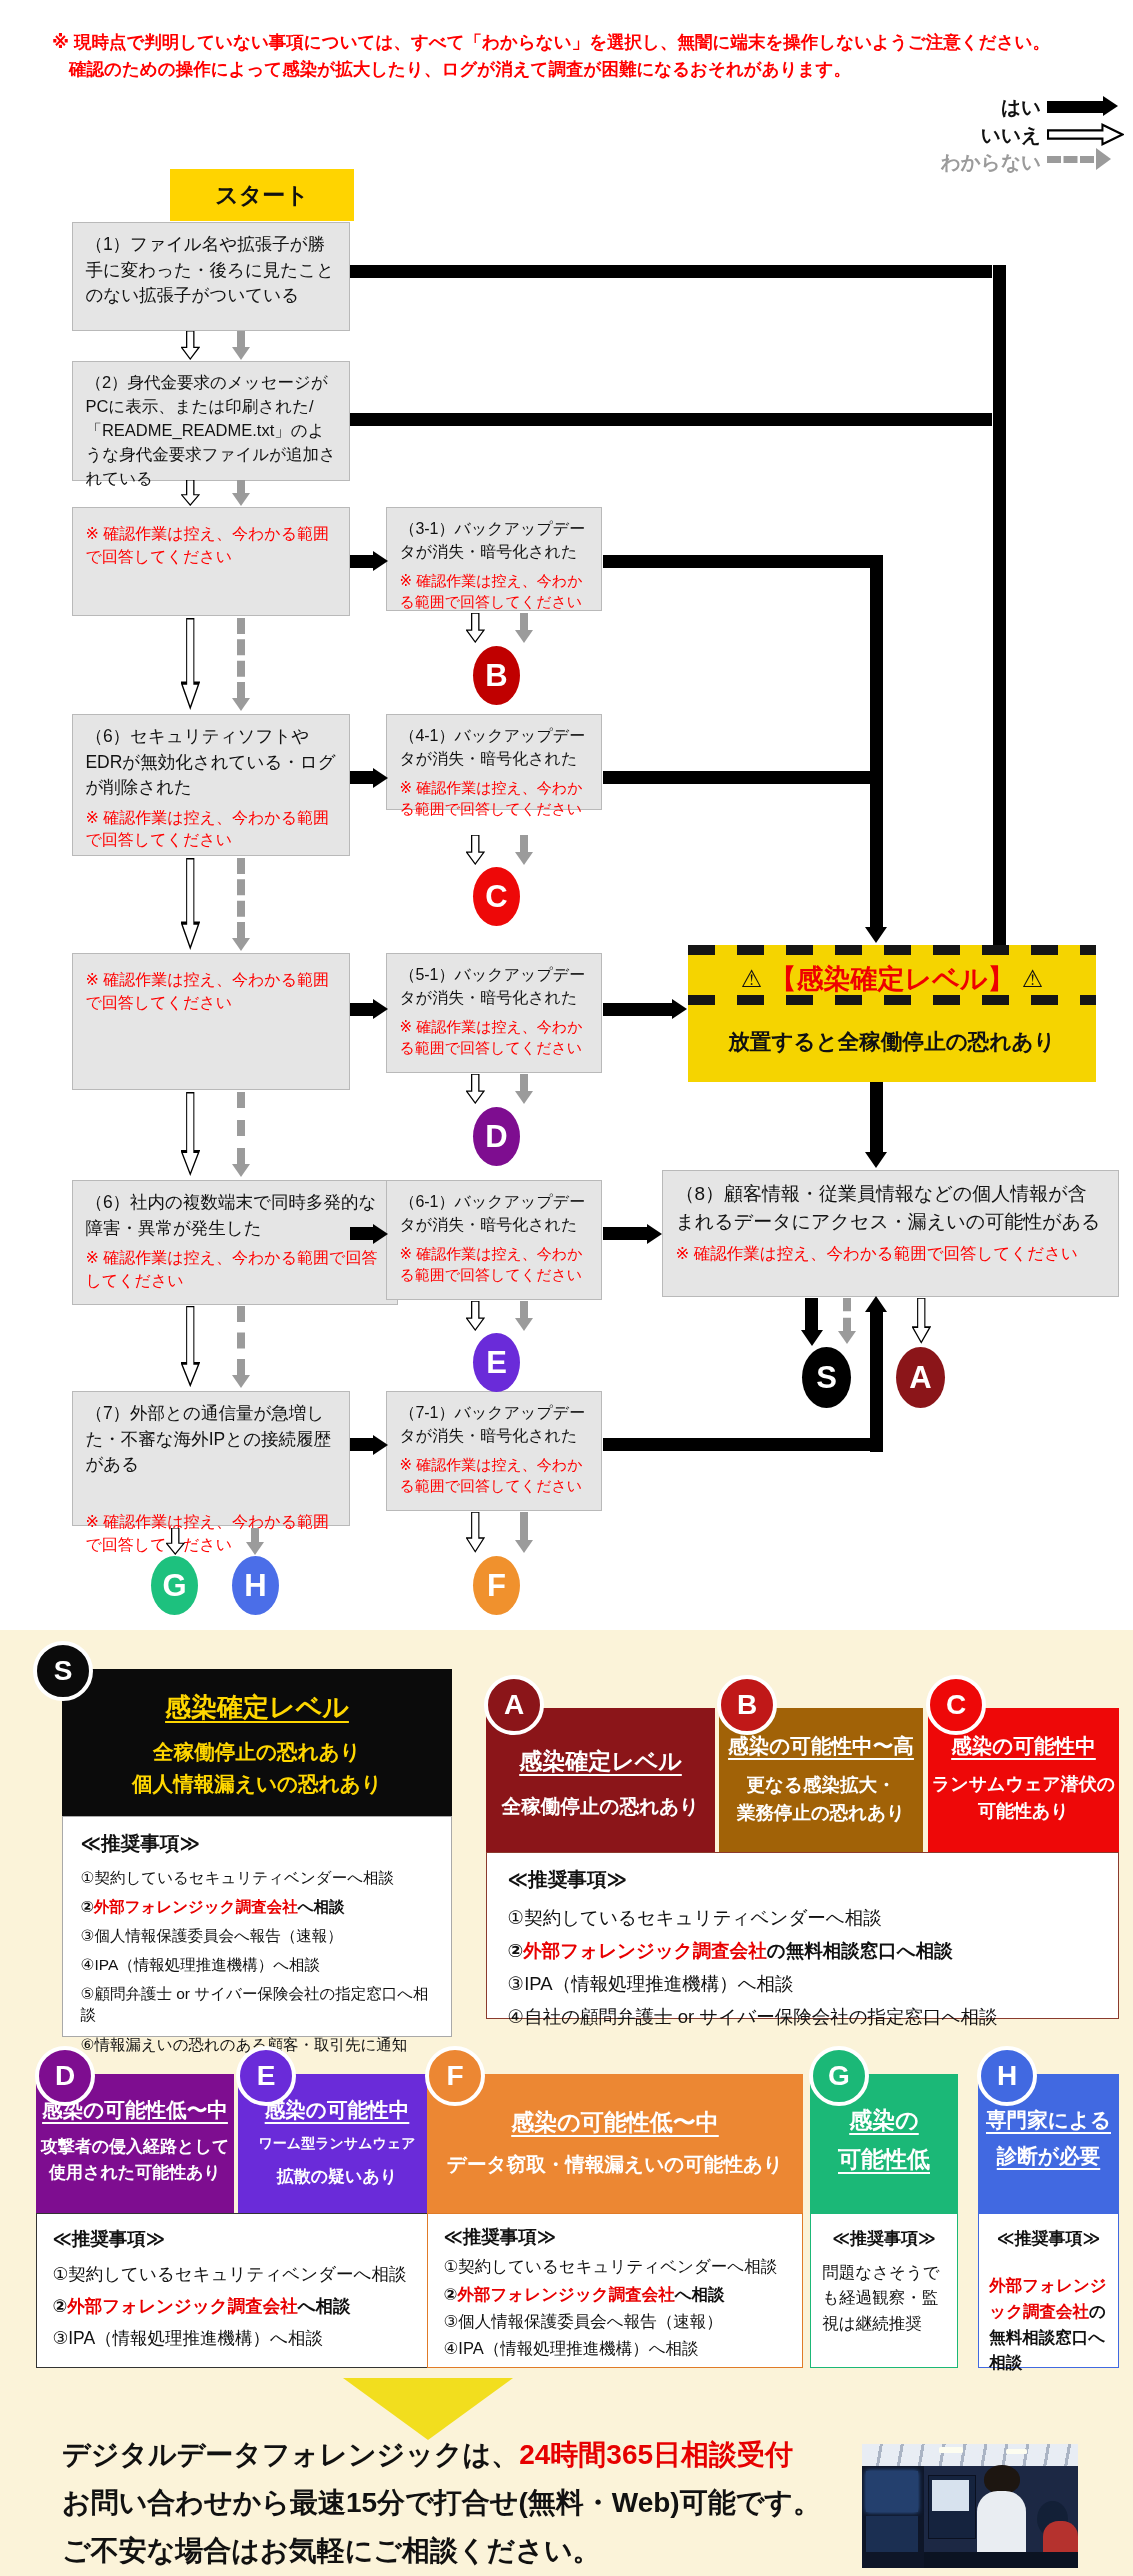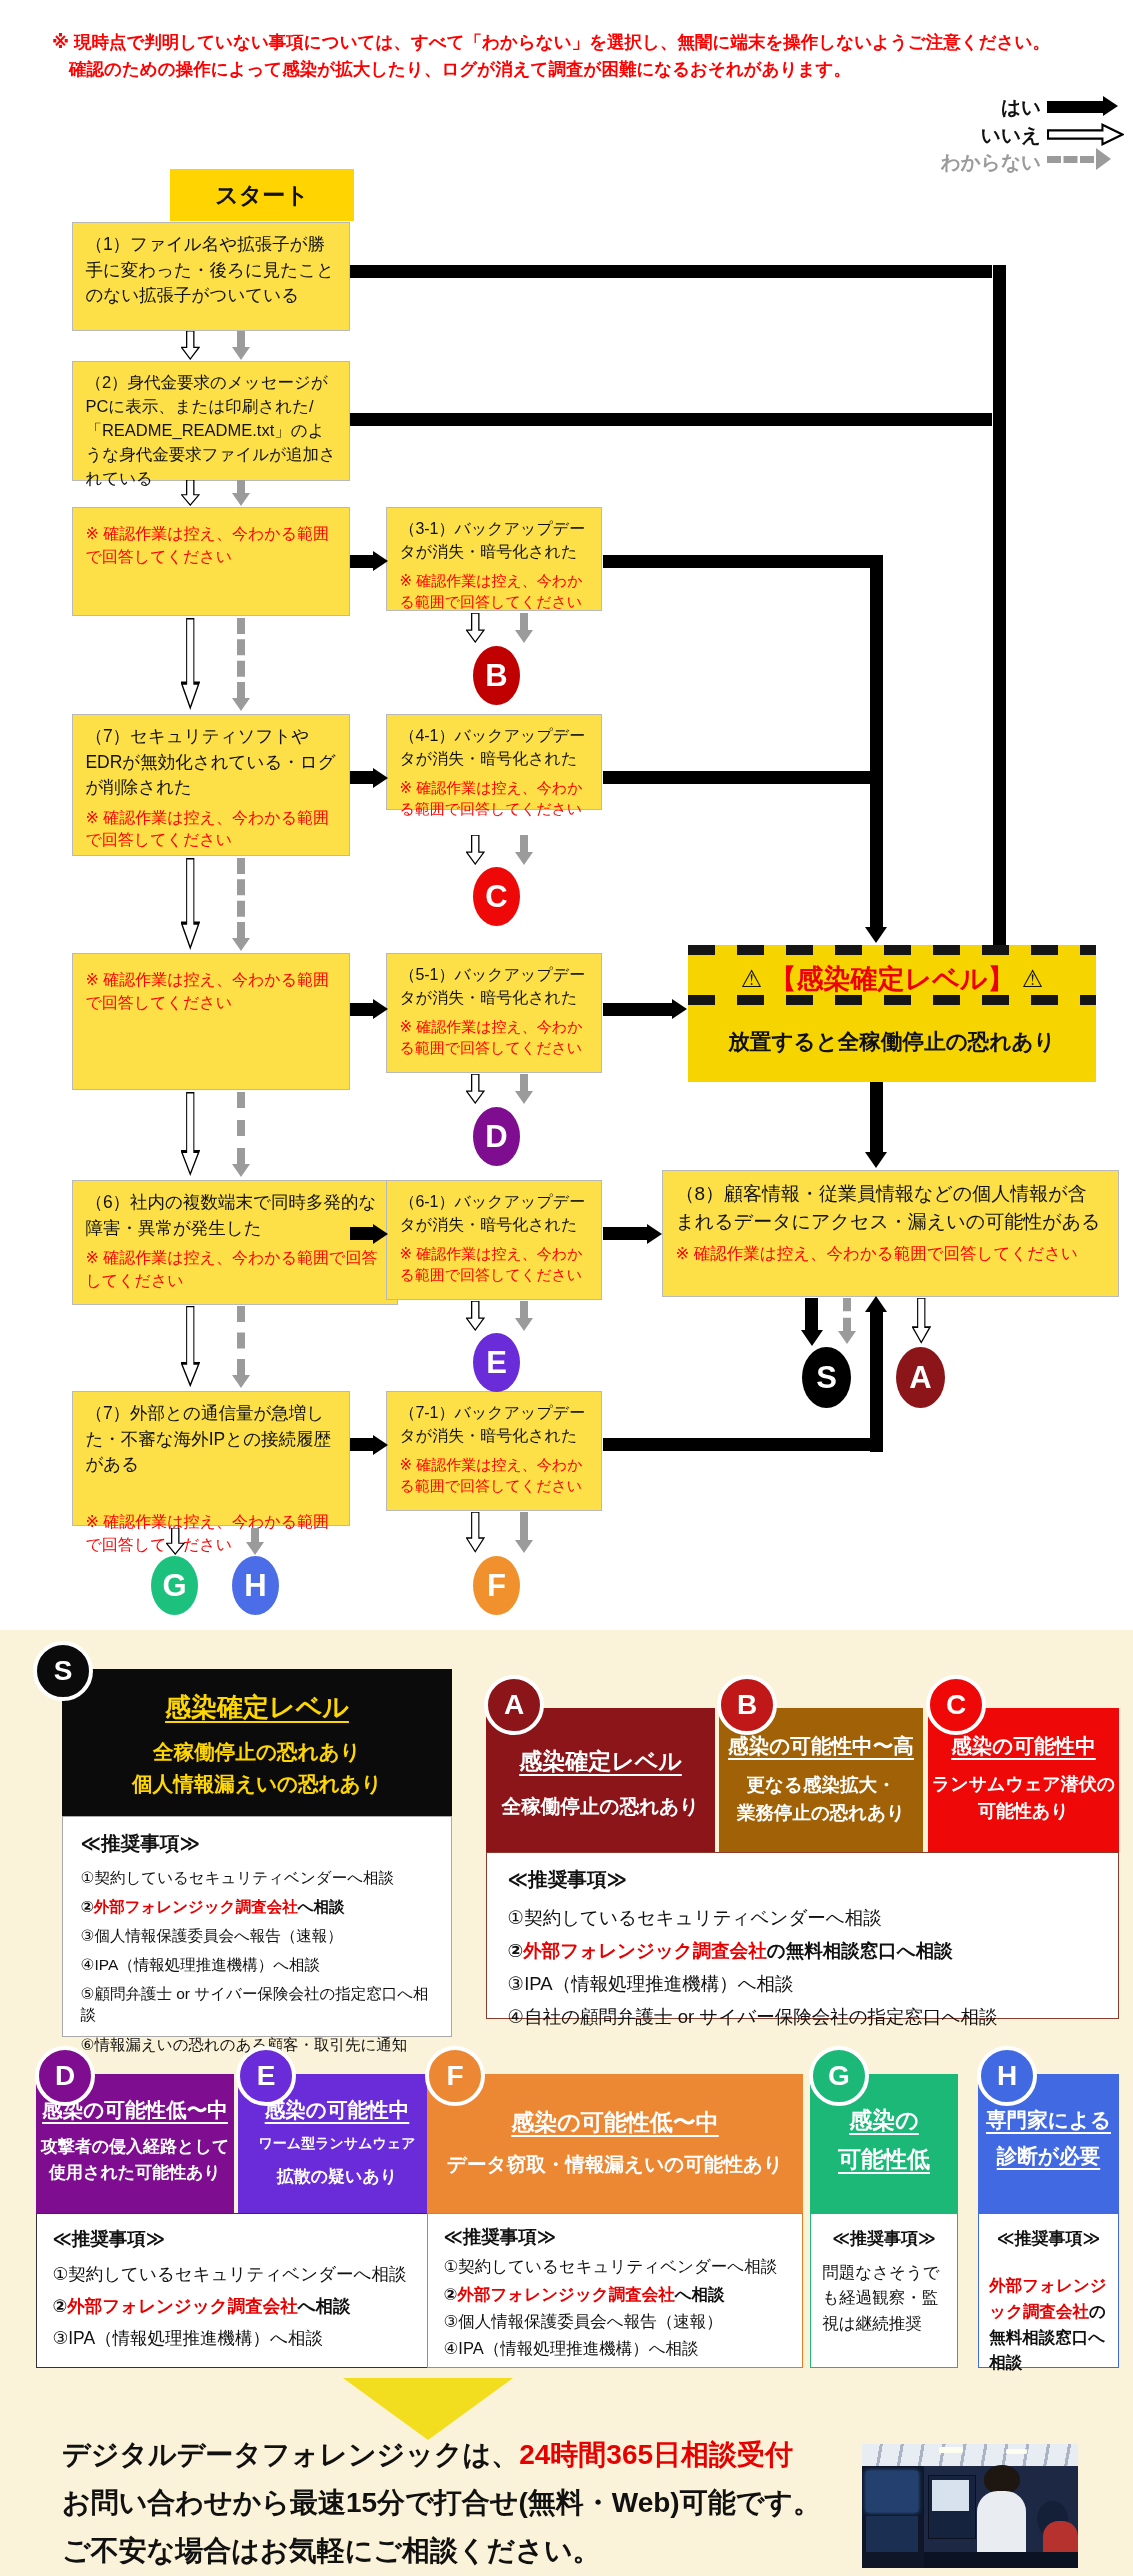--- a/index.html
+++ b/index.html
@@ -1,20 +1,20 @@
 <!DOCTYPE html>
 <html style="font-size:8.2px"><head>
 <meta charset="utf-8">
 <style>
   html,body{margin:0;padding:0;background:#fff}
   #page{position:relative;width:1133px;height:2822px;background:#fff;overflow:hidden;
         font-family:"Liberation Sans","DejaVu Sans",sans-serif;color:#111}
   .abs{position:absolute}
   
-  .qbox{position:absolute;background:#fde047;border:1.5px solid #b9b9b9;box-sizing:border-box;padding:9.3px 12.4px}
+  .qbox{position:absolute;background:#e5e5e5;border:1.5px solid #b9b9b9;box-sizing:border-box;padding:9.3px 12.4px}
   .qtitle{font-size:17.5px;line-height:1.45;color:#111}
   .qbox.sub .qtitle{font-size:16px}
   .qnote{font-size:16px;line-height:1.42;color:#ff0000;margin-top:6.2px}
   .qbox.sub .qnote{font-size:15px}
   .qnote.push{margin-top:34px}
   
   .circle{position:absolute;width:47px;height:59px;border-radius:50%;color:#fff;
           display:flex;align-items:center;justify-content:center;font-weight:bold;font-size:31px}
   
   .bar{position:absolute;background:#000}
@@ -87,21 +87,21 @@
     <div class="qtitle" style="font-size:16.5px">（2）身代金要求のメッセージがPCに表示、または印刷された/「README_README.txt」のような身代金要求ファイルが追加されている</div>
   </div>
   <div class="qbox" style="left:72px;top:507px;width:278px;height:109px">
     <div class="qnote">※ 確認作業は控え、今わかる範囲で回答してください</div>
   </div>
   <div class="qbox sub" style="left:386px;top:507px;width:216px;height:104px">
     <div class="qtitle">（3-1）バックアップデータが消失・暗号化された</div>
     <div class="qnote">※ 確認作業は控え、今わかる範囲で回答してください</div>
   </div>
   <div class="qbox" style="left:72px;top:714px;width:278px;height:142px">
-    <div class="qtitle">（7）セキュリティソフトやEDRが無効化されている・ログが削除された</div>
+    <div class="qtitle">（6）セキュリティソフトやEDRが無効化されている・ログが削除された</div>
     <div class="qnote">※ 確認作業は控え、今わかる範囲で回答してください</div>
   </div>
   <div class="qbox sub" style="left:386px;top:714px;width:216px;height:96px">
     <div class="qtitle">（4-1）バックアップデータが消失・暗号化された</div>
     <div class="qnote">※ 確認作業は控え、今わかる範囲で回答してください</div>
   </div>
   <div class="qbox" style="left:72px;top:953px;width:278px;height:137px">
     <div class="qnote">※ 確認作業は控え、今わかる範囲で回答してください</div>
   </div>
   <div class="qbox sub" style="left:386px;top:953px;width:216px;height:120px">

